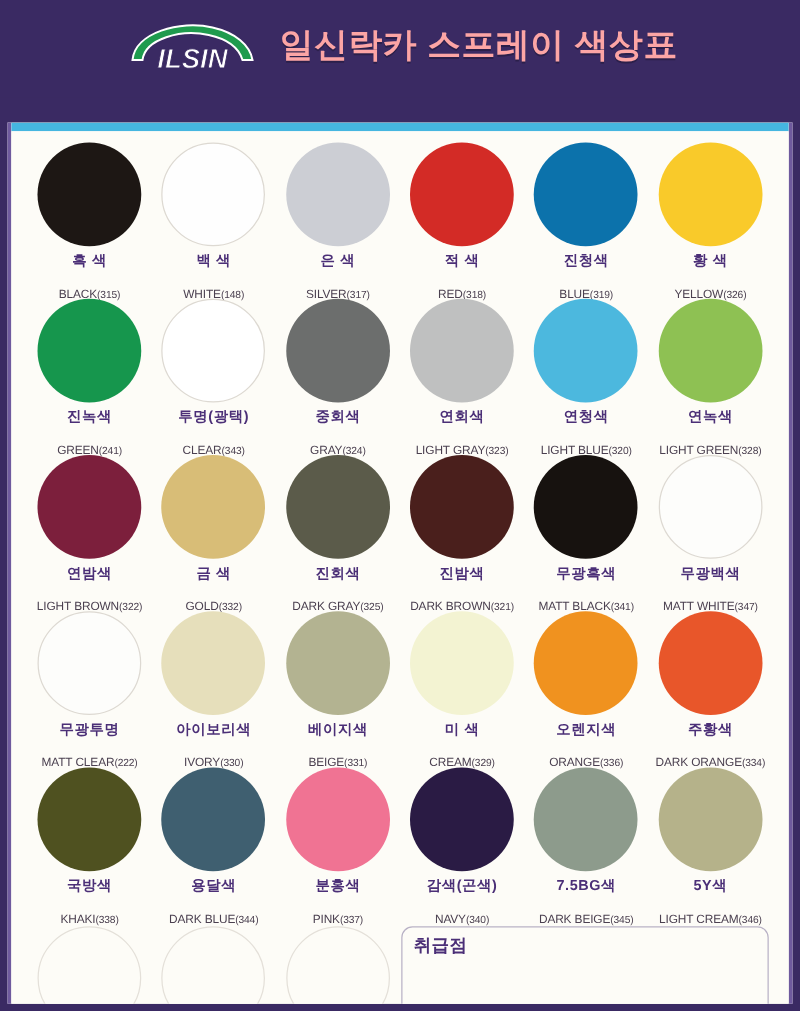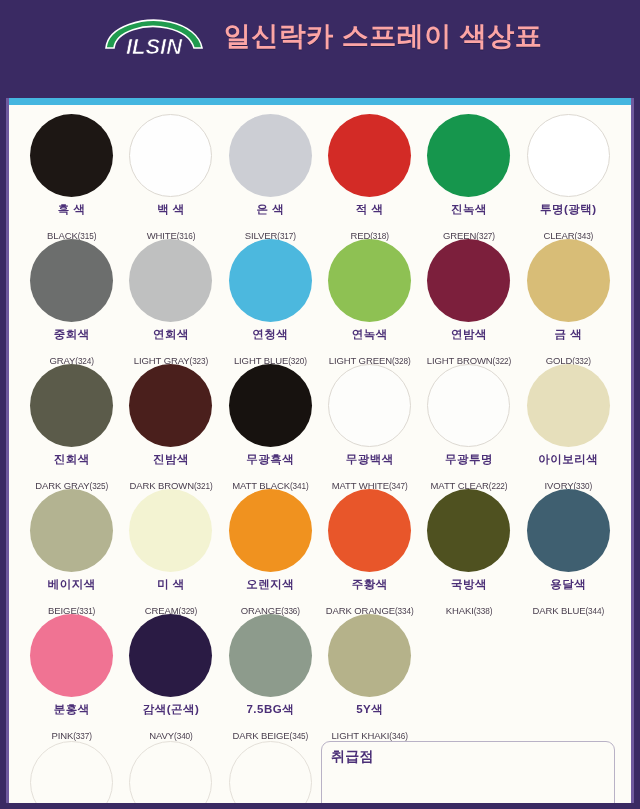--- a/index.html
+++ b/index.html
@@ -189,36 +189,46 @@
     <div class="sheet">
       <div class="grid" id="color-grid">
           <div class="cell">
             <div class="swatch" style="background: rgb(29, 23, 20);"></div>
             <div class="label-ko">흑 색</div>
             <div class="label-en"><span>BLACK</span><span class="code">(315)</span></div>
           </div>
           <div class="cell">
             <div class="swatch outlined" style="background: rgb(254, 254, 254);"></div>
             <div class="label-ko">백 색</div>
-            <div class="label-en"><span>WHITE</span><span class="code">(316)</span></div>
+            <div class="label-en"><span>WHITE</span><span class="code">(148)</span></div>
           </div>
           <div class="cell">
             <div class="swatch" style="background: rgb(204, 206, 212);"></div>
             <div class="label-ko">은 색</div>
             <div class="label-en"><span>SILVER</span><span class="code">(317)</span></div>
           </div>
           <div class="cell">
             <div class="swatch" style="background: rgb(211, 43, 38);"></div>
             <div class="label-ko">적 색</div>
             <div class="label-en"><span>RED</span><span class="code">(318)</span></div>
           </div>
           <div class="cell">
+            <div class="swatch" style="background: rgb(12, 114, 171);"></div>
+            <div class="label-ko">진청색</div>
+            <div class="label-en"><span>BLUE</span><span class="code">(319)</span></div>
+          </div>
+          <div class="cell">
+            <div class="swatch" style="background: rgb(249, 202, 42);"></div>
+            <div class="label-ko">황 색</div>
+            <div class="label-en"><span>YELLOW</span><span class="code">(326)</span></div>
+          </div>
+          <div class="cell">
             <div class="swatch" style="background: rgb(22, 150, 77);"></div>
             <div class="label-ko">진녹색</div>
-            <div class="label-en"><span>GREEN</span><span class="code">(327)</span></div>
+            <div class="label-en"><span>GREEN</span><span class="code">(241)</span></div>
           </div>
           <div class="cell">
             <div class="swatch outlined" style="background: rgb(255, 255, 255);"></div>
             <div class="label-ko">투명(광택)</div>
             <div class="label-en"><span>CLEAR</span><span class="code">(343)</span></div>
           </div>
           <div class="cell">
             <div class="swatch" style="background: rgb(108, 110, 109);"></div>
             <div class="label-ko">중회색</div>
             <div class="label-en"><span>GRAY</span><span class="code">(324)</span></div>
@@ -319,21 +329,21 @@
             <div class="label-en"><span>NAVY</span><span class="code">(340)</span></div>
           </div>
           <div class="cell">
             <div class="swatch" style="background: rgb(141, 155, 140);"></div>
             <div class="label-ko">7.5BG색</div>
             <div class="label-en"><span>DARK BEIGE</span><span class="code">(345)</span></div>
           </div>
           <div class="cell">
             <div class="swatch" style="background: rgb(181, 178, 138);"></div>
             <div class="label-ko">5Y색</div>
-            <div class="label-en"><span>LIGHT KHAKI</span><span class="code">(346)</span></div>
+            <div class="label-en"><span>LIGHT CREAM</span><span class="code">(346)</span></div>
           </div>
         </div>
 
       <div class="bottom-row">
         <div class="blank-swatch"></div>
         <div class="blank-swatch"></div>
         <div class="blank-swatch"></div>
         <div class="dealer-box">
           <div class="dealer-label">취급점</div>
         </div>

